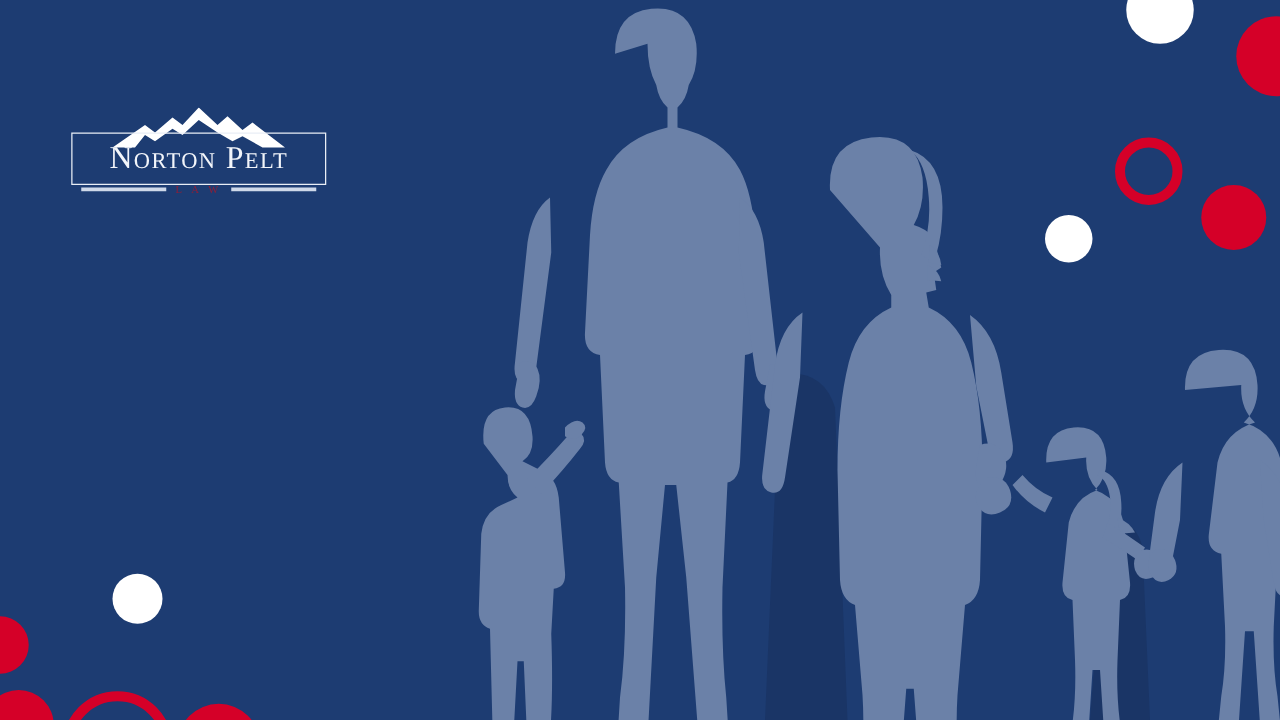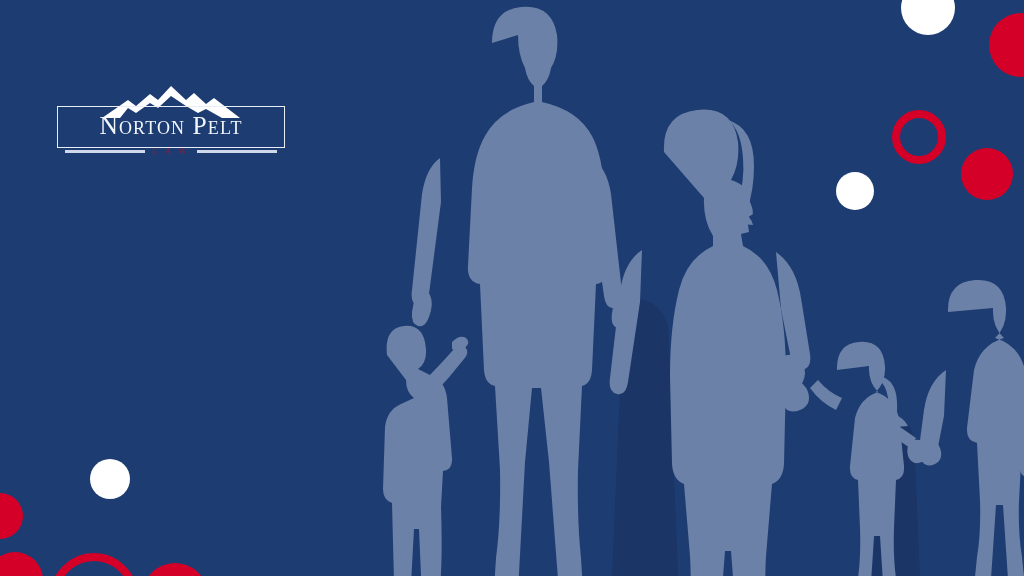--- a/index.html
+++ b/index.html
@@ -37,21 +37,21 @@
     height: 576px;
     z-index: 2;
   }
   .art-layer svg { display: block; width: 100%; height: 100%; }
 
   
   .logo {
     position: absolute;
     left: 57px;
     top: 86px;
-    width: 228px;
+    width: 204px;
     height: 72px;
     z-index: 5;
   }
   .logo-frame {
     position: absolute;
     left: 0;
     top: 20px;
     right: 0;
     bottom: 10px;
     border: 1.6px solid #e9eef6;

